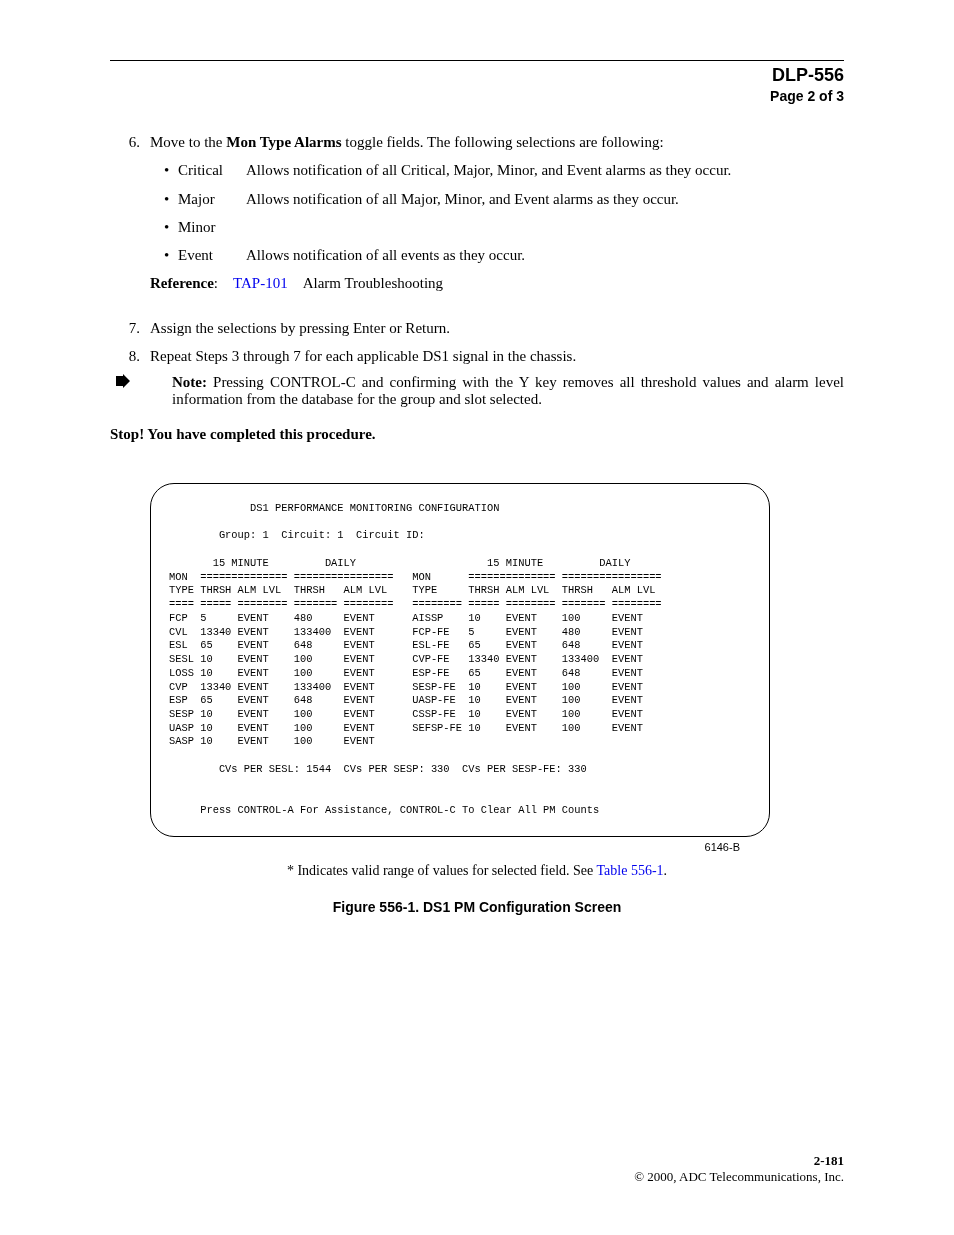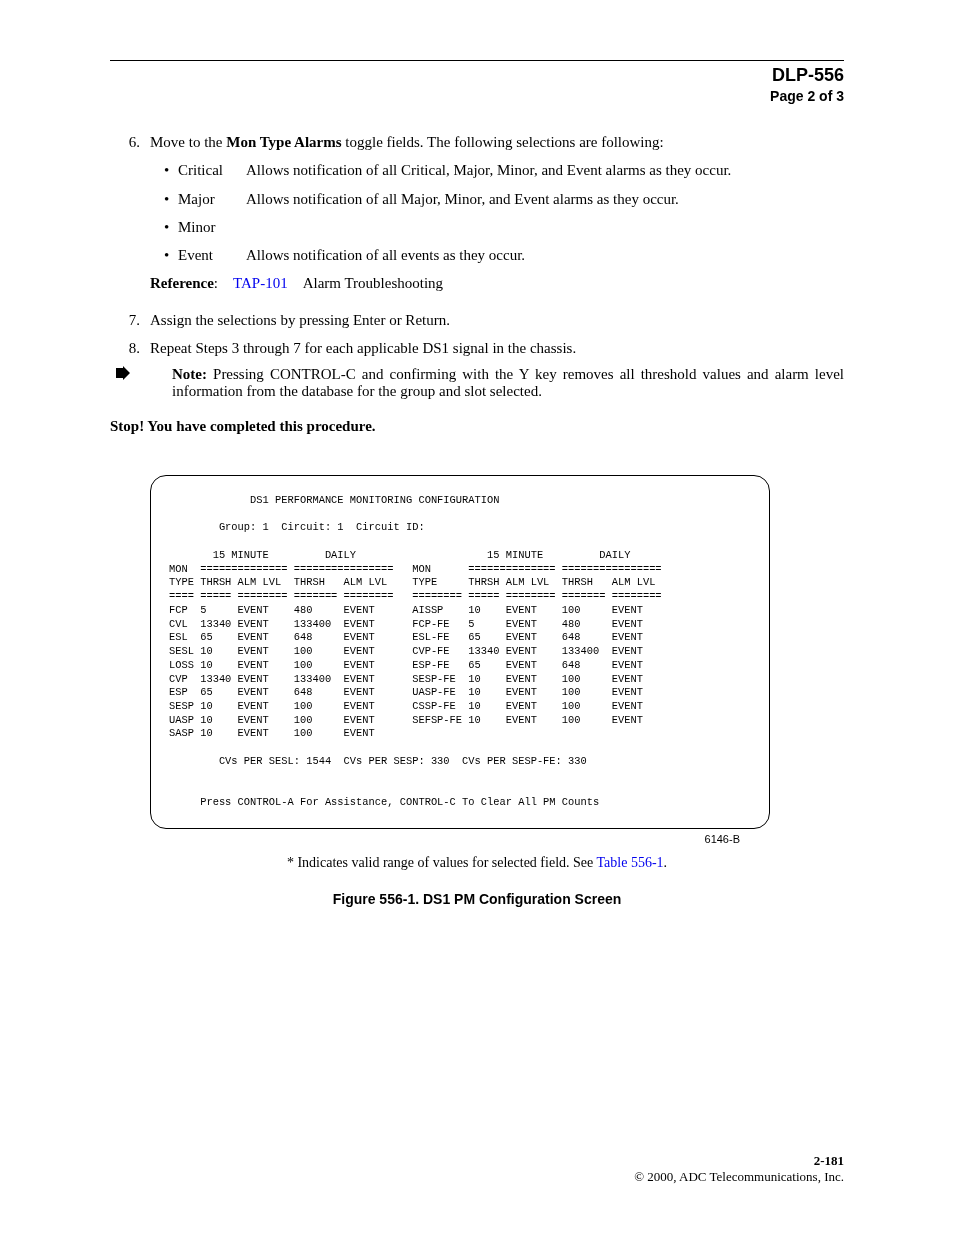--- a/index.html
+++ b/index.html
@@ -70,21 +70,21 @@
     .bullet-label {
       width: 68px;
       flex-shrink: 0;
     }
     .bullet-desc {
       flex: 1;
       text-align: justify;
     }
     .reference {
       margin-top: 8px;
-      margin-bottom: 8px;
+      margin-bottom: 16px;
     }
     .link {
       color: #0000ee;
     }
     .note-row {
       display: flex;
       margin-top: 6px;
       margin-bottom: 12px;
     }
     .note-arrow {
@@ -104,21 +104,21 @@
     }
     .stop-line {
       font-weight: bold;
       margin-top: 18px;
       margin-bottom: 40px;
     }
     .terminal-box {
       margin-left: 40px;
       width: 620px;
       border: 1.5px solid black;
-      border-radius: 16px;
+      border-radius: 24px;
       padding: 18px 18px;
       font-family: 'Courier New', Courier, monospace;
       font-size: 10.4px;
       line-height: 1.32;
       white-space: pre;
       box-sizing: border-box;
     }
     .terminal-label {
       text-align: right;
       font-family: Arial, Helvetica, sans-serif;

